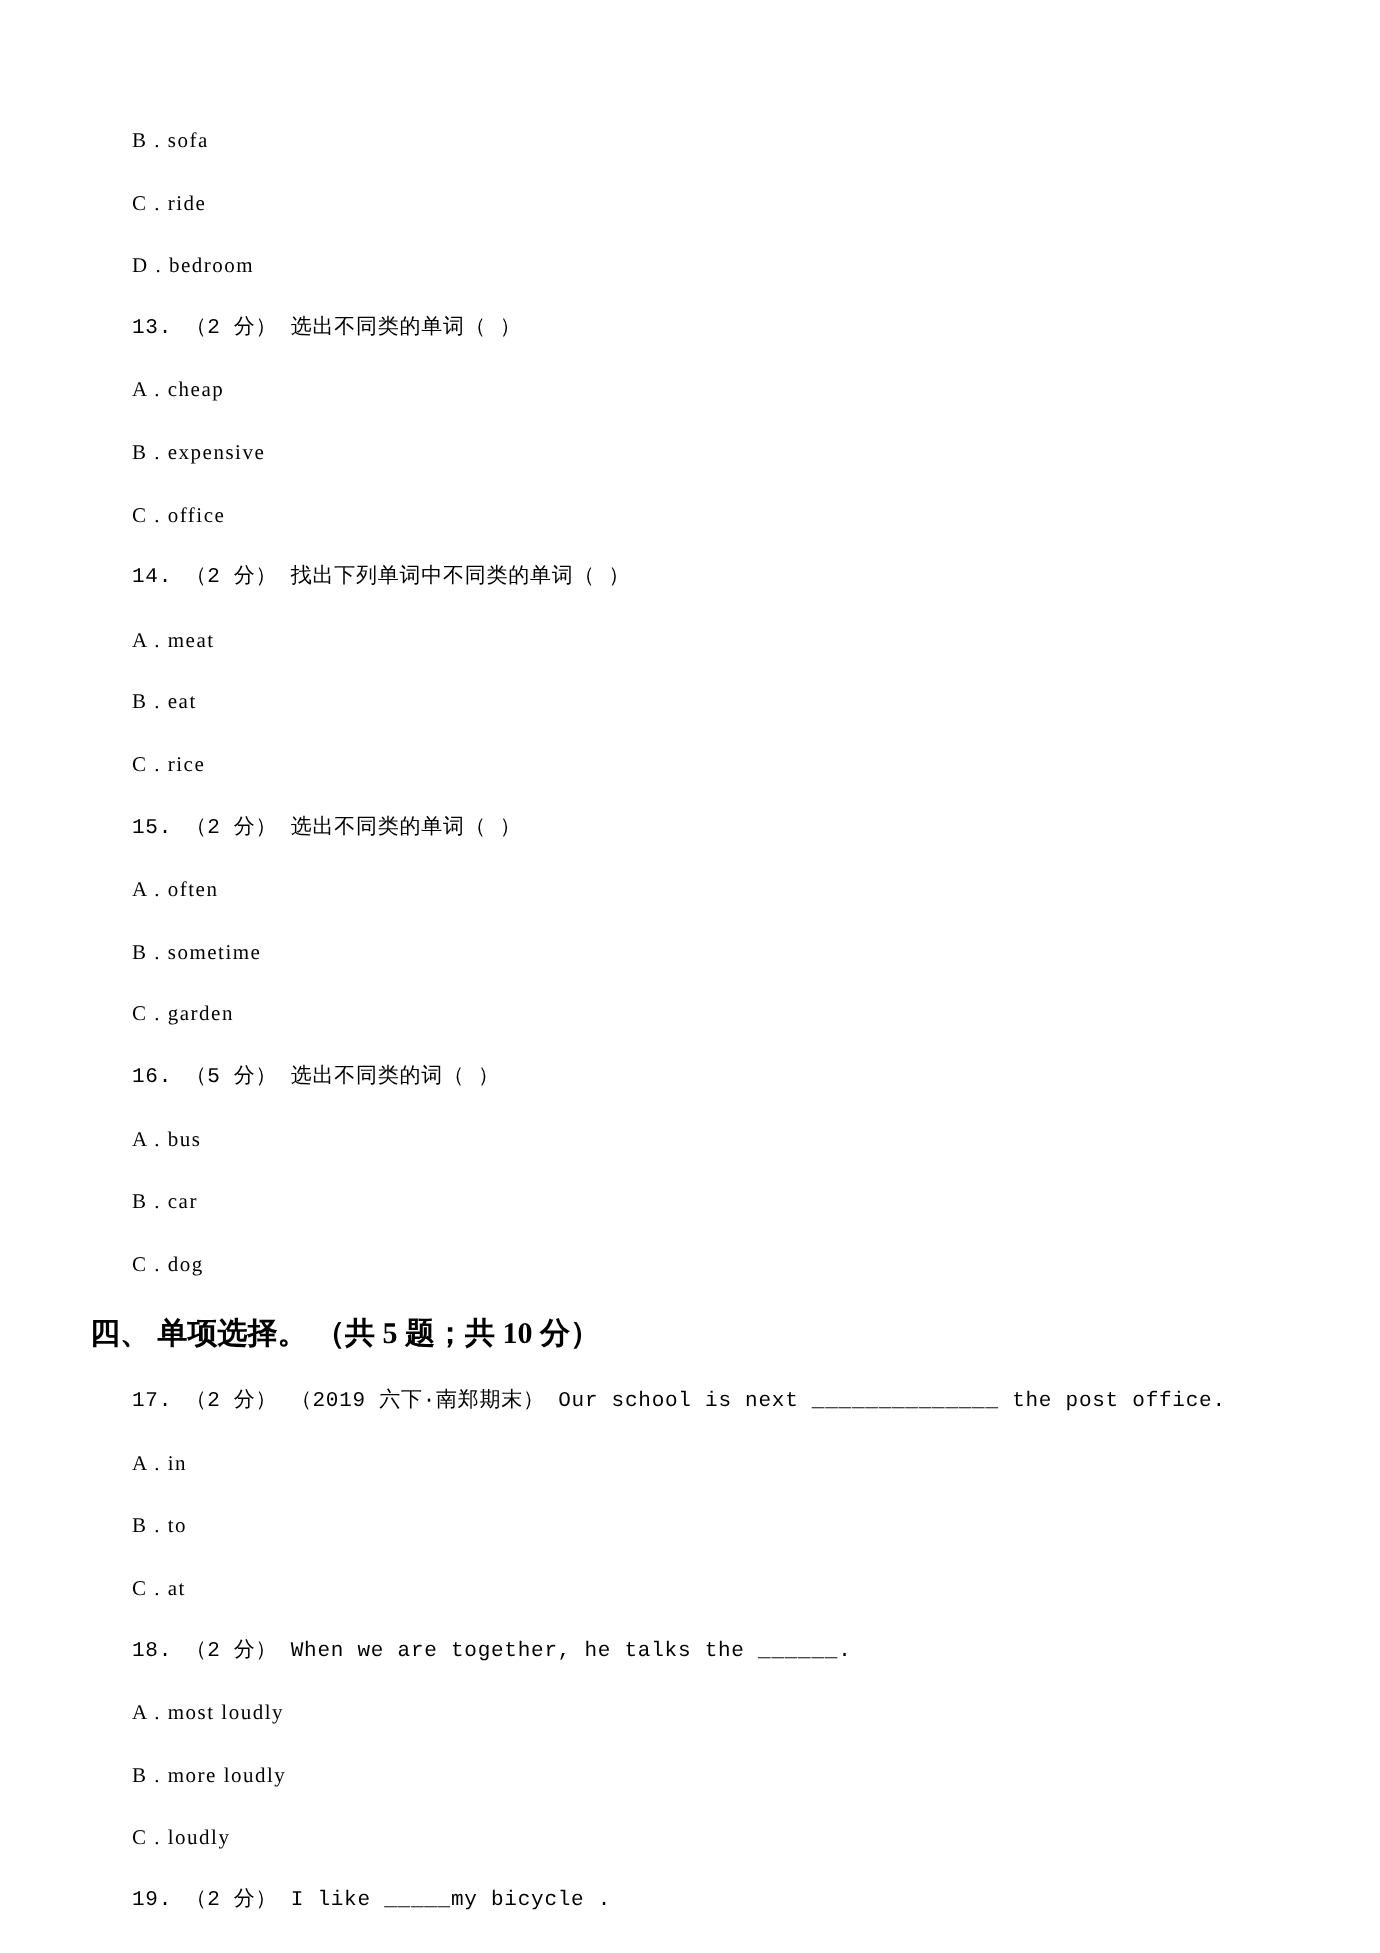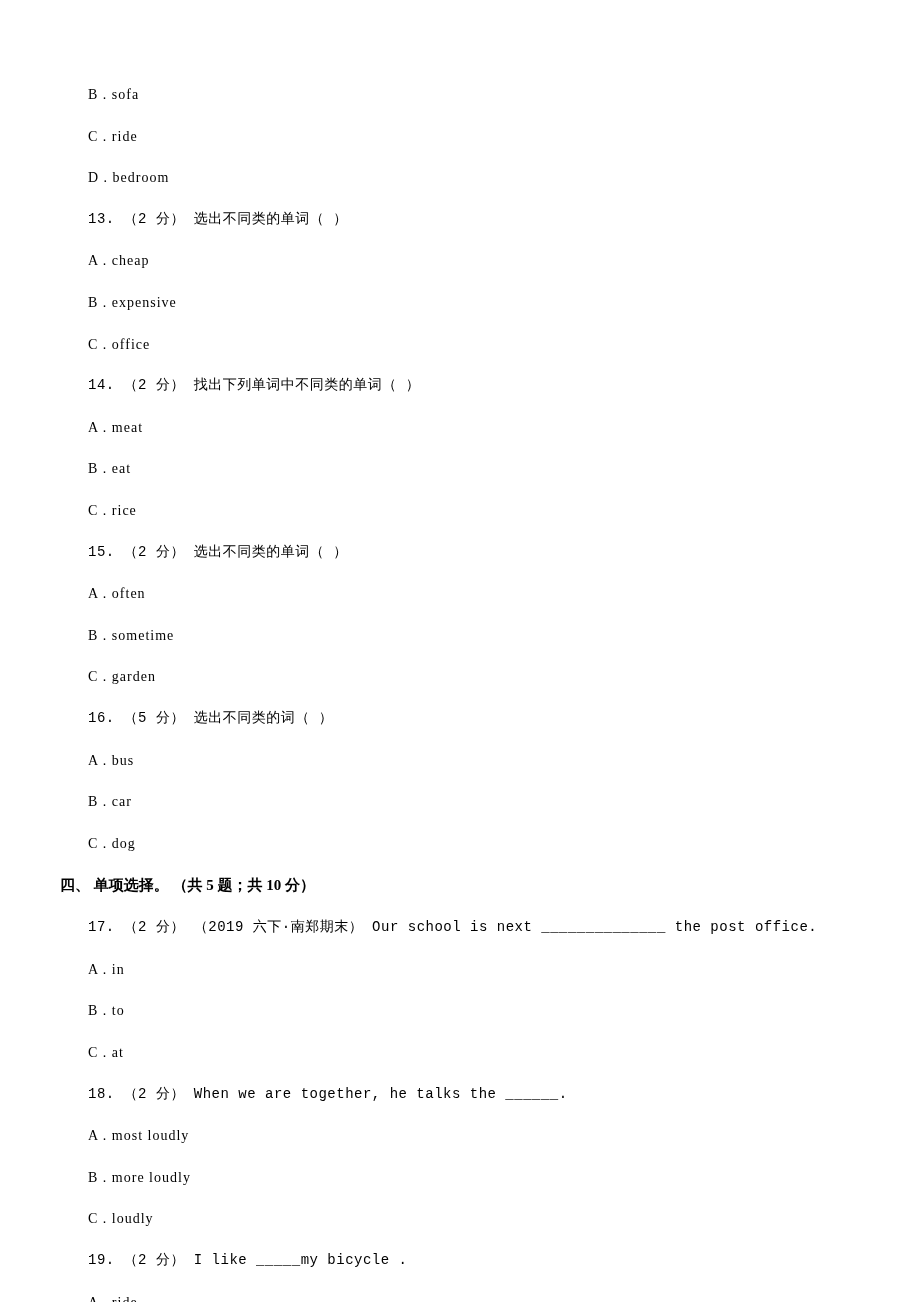--- a/index.html
+++ b/index.html
@@ -25,21 +25,21 @@
       letter-spacing: 1px;
     }
     .question {
       padding-left: 28px;
       margin-bottom: 22px;
       font-family: Liberation Mono, monospace;
       letter-spacing: 0.5px;
     }
     .section-heading {
       font-weight: bold;
-      font-size: 15px;
+      font-size: 20px;
       margin-bottom: 22px;
       margin-top: 8px;
       font-family: "SimSun", "宋体", serif;
     }
   </style>
 </head>
 <body>
 
 <div class="option">B . sofa</div>
 <div class="option">C . ride</div>

